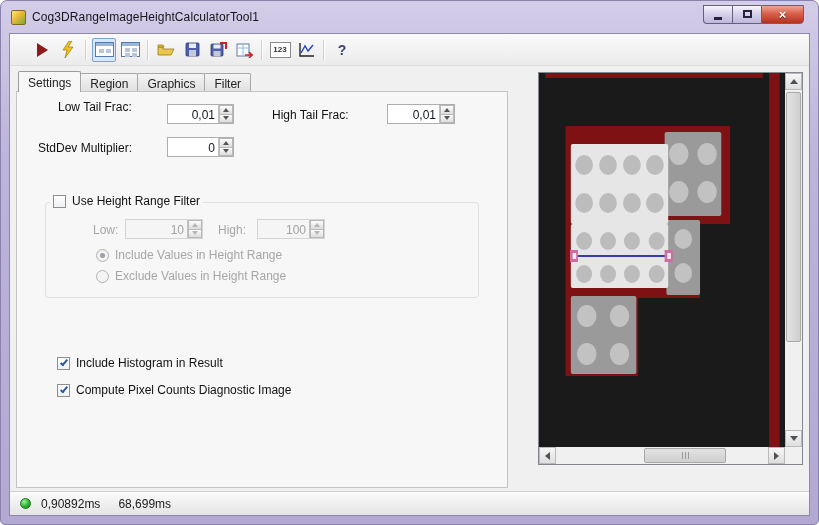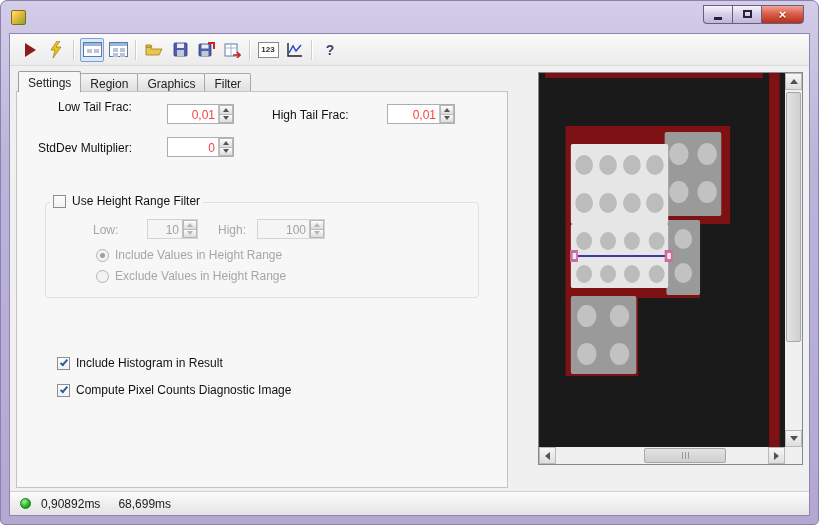--- a/index.html
+++ b/index.html
@@ -25,21 +25,21 @@
     background:linear-gradient(180deg,#f0a495 0%,#d9604b 45%,#b8301c 100%); }
   .glyph-min{ width:8px; height:3px; background:#26223a; margin-top:8px; }
   .glyph-max{ width:9px; height:8px; border:2px solid #26223a; }
   .glyph-close{ color:#fff; font-size:13px; font-weight:bold; line-height:1; text-shadow:0 1px 1px #7a1408; }
 
   
   .client{ width:100%; height:100%; background:#f0f0f0; border:1px solid #8e86b0; display:flex; flex-direction:column; overflow:hidden; }
 
   
   .toolbar{ height:32px; flex:0 0 32px; background:linear-gradient(180deg,#fafafa,#ebebeb);
-    border-bottom:1px solid #dcdcdc; display:flex; align-items:center; padding-left:8px; gap:2px; }
+    border-bottom:1px solid #dcdcdc; display:flex; align-items:center; padding-left:20px; gap:2px; }
   .tbtn{ width:24px; height:24px; display:flex; align-items:center; justify-content:center; }
   .tsep{ width:2px; height:20px; margin:0 3px; border-left:1px solid #cfcfcf; border-right:1px solid #ffffff; }
   .tri-run{ width:0; height:0; border-left:11px solid #8e1b1b; border-top:7px solid transparent; border-bottom:7px solid transparent; }
   .disp-ico{ width:19px; height:15px; border:1px solid #5a7aa8; background:#fff; position:relative; }
   .disp-ico .bar{ position:absolute; top:0; left:0; right:0; height:3px; background:#9ab6d8; }
   .disp-ico .cell{ position:absolute; width:5px; height:4px; background:#b9c6d8; }
   .tbtn.selected{ background:#d9e7f8; border:1px solid #7da2ce; border-radius:2px; }
   .num-ico{ width:21px; height:16px; border:1px solid #8a8a8a; background:#fff; color:#333;
     font-size:8px; font-weight:bold; display:flex; align-items:center; justify-content:center; }
   .help-ico{ font-size:14px; font-weight:bold; color:#3a3f6e; }
@@ -54,21 +54,21 @@
   .tabstrip{ height:20px; display:flex; align-items:flex-end; padding-left:2px; position:relative; z-index:2; }
   .tab{ padding:3px 9px 2px 9px; font-size:12px; color:#222; background:linear-gradient(180deg,#f5f5f5,#e0e0e0);
     border:1px solid #a8a8a8; border-bottom:none; border-radius:2px 2px 0 0; margin-right:-1px; height:18px; }
   .tab.active{ background:#f7f7f7; height:21px; border-color:#9b9b9b; margin-bottom:-1px; padding-top:4px; }
   .tabpage{ flex:1 1 auto; background:#f7f7f7; border:1px solid #c4c4c4; position:relative; margin-bottom:3px; }
 
   .lbl{ position:absolute; font-size:12px; color:#111; white-space:nowrap; }
   .lbl.disabled{ color:#a6a6a6; }
 
   .numbox{ position:absolute; height:20px; display:flex; border:1px solid #aeaeae; background:#fff; }
-  .numbox .numval{ flex:1; font-size:12px; color:#ef4444; text-align:right; padding:3px 3px 0 0; }
+  .numbox .numval{ flex:1; font-size:12px; color:#0f172a; text-align:right; padding:3px 3px 0 0; }
   .numbox.disabled{ border-color:#d4d4d4; background:#f5f5f5; }
   .numbox.disabled .numval{ color:#a2a2a2; }
   .spin{ width:15px; display:flex; flex-direction:column; border-left:1px solid #c2c2c2; }
   .spin-btn{ flex:1; display:flex; align-items:center; justify-content:center;
     background:linear-gradient(180deg,#fdfdfd,#dcdcdc); border:1px solid #b8b8b8; }
   .spin-btn + .spin-btn{ border-top:none; }
   .spin-tri-up{ width:0; height:0; border-left:3px solid transparent; border-right:3px solid transparent; border-bottom:4px solid #555; }
   .spin-tri-down{ width:0; height:0; border-left:3px solid transparent; border-right:3px solid transparent; border-top:4px solid #555; }
   .numbox.disabled .spin-tri-up{ border-bottom-color:#b5b5b5; }
   .numbox.disabled .spin-tri-down{ border-top-color:#b5b5b5; }
@@ -122,20 +122,21 @@
   .stime{ font-size:12px; color:#1a1a1a; }
   .stime + .stime{ margin-left:8px; }
 </style>
 </head>
 <body>
 
 <div class="window">
 
   <div class="titlebar">
     <div class="app-icon"></div>
+    <div class="title-text">Cog3DRangeImageHeightCalculatorTool1</div>
     <div class="win-buttons">
       <div class="win-btn min">
           <span class="glyph-min"></span>
         </div>
       <div class="win-btn max">
           <span class="glyph-max"></span>
         </div>
       <div class="win-btn close">
           <span class="glyph-close">×</span>
         </div>
@@ -267,21 +268,21 @@
           </div>
 
           <div class="groupbox" style="left:28px;top:110px;width:434px;height:96px;"></div>
 
           <label class="checkrow" style="left:33px;top:102px;">
             <span class="checkbox"></span>
             <span class="txt">Use Height Range Filter</span>
           </label>
 
           <span class="lbl disabled" style="left:76px;top:131px;">Low:</span>
-          <div class="numbox disabled" style="left:130px;top:127px;width:51px;">
+          <div class="numbox disabled" style="left:108px;top:127px;width:78px;">
             <span class="numval">10</span>
             <span class="spin">
               <span class="spin-btn">
                   <i class="spin-tri-up"></i>
                 </span>
               <span class="spin-btn">
                   <i class="spin-tri-down"></i>
                 </span>
             </span>
           </div>

